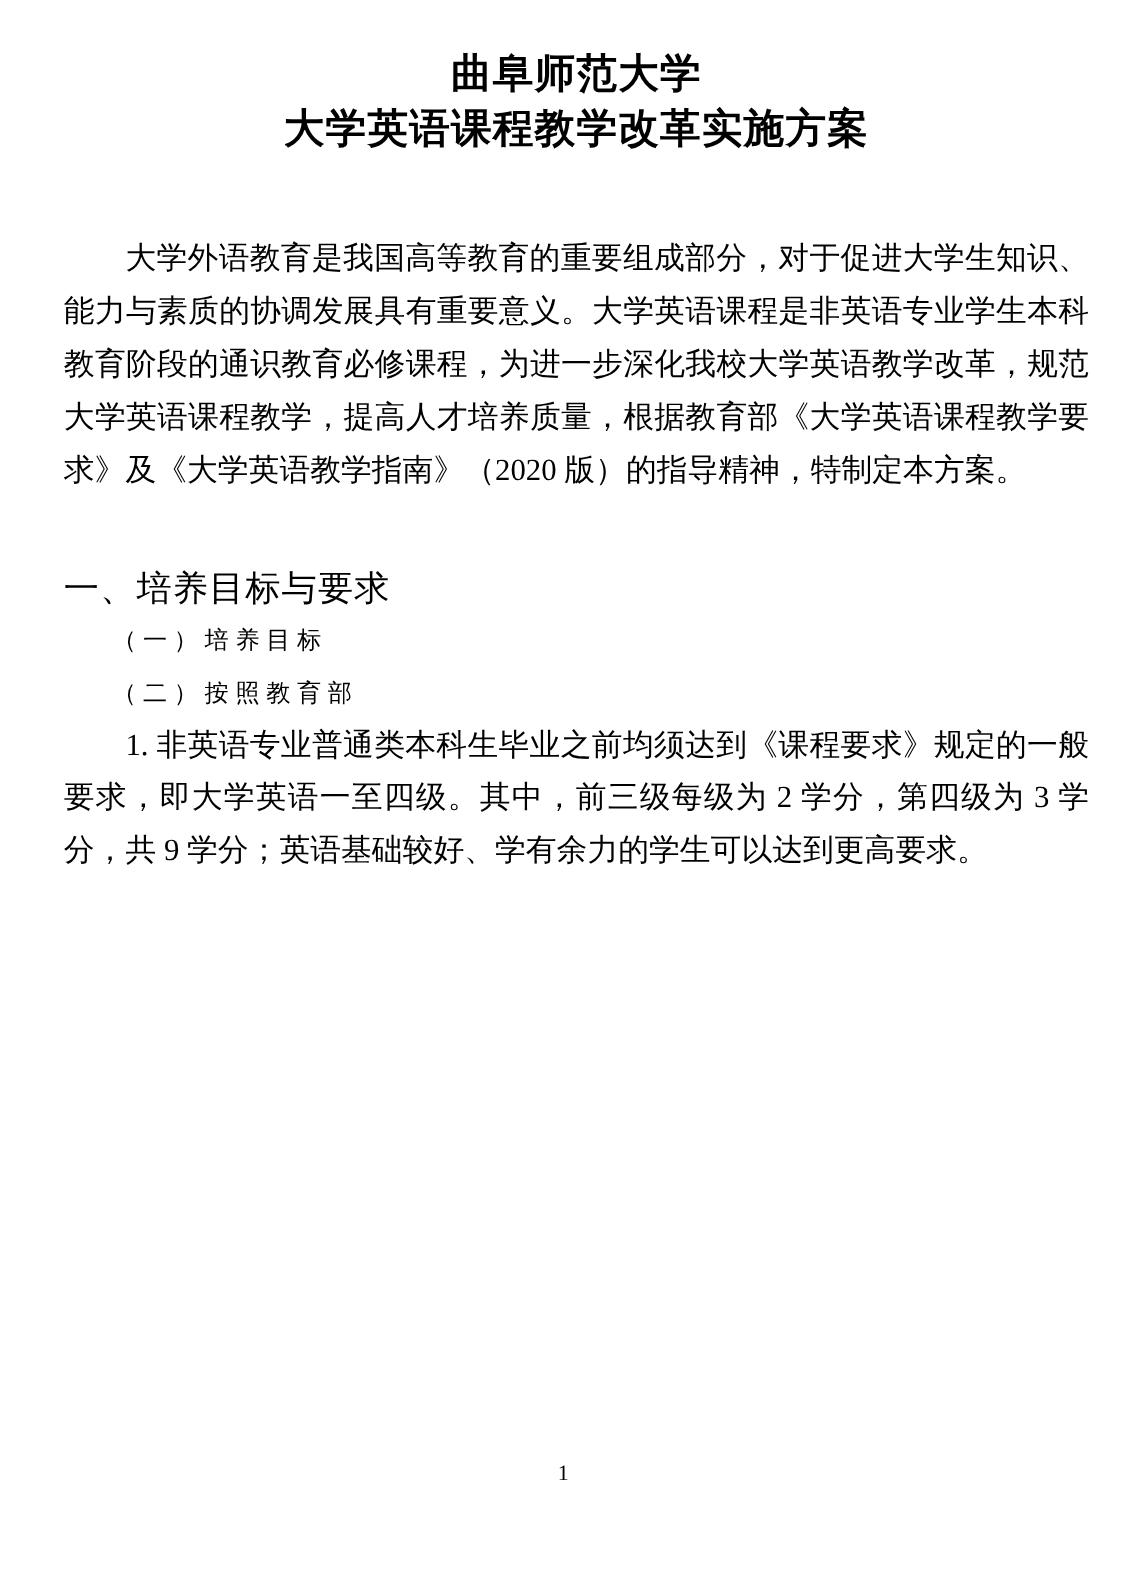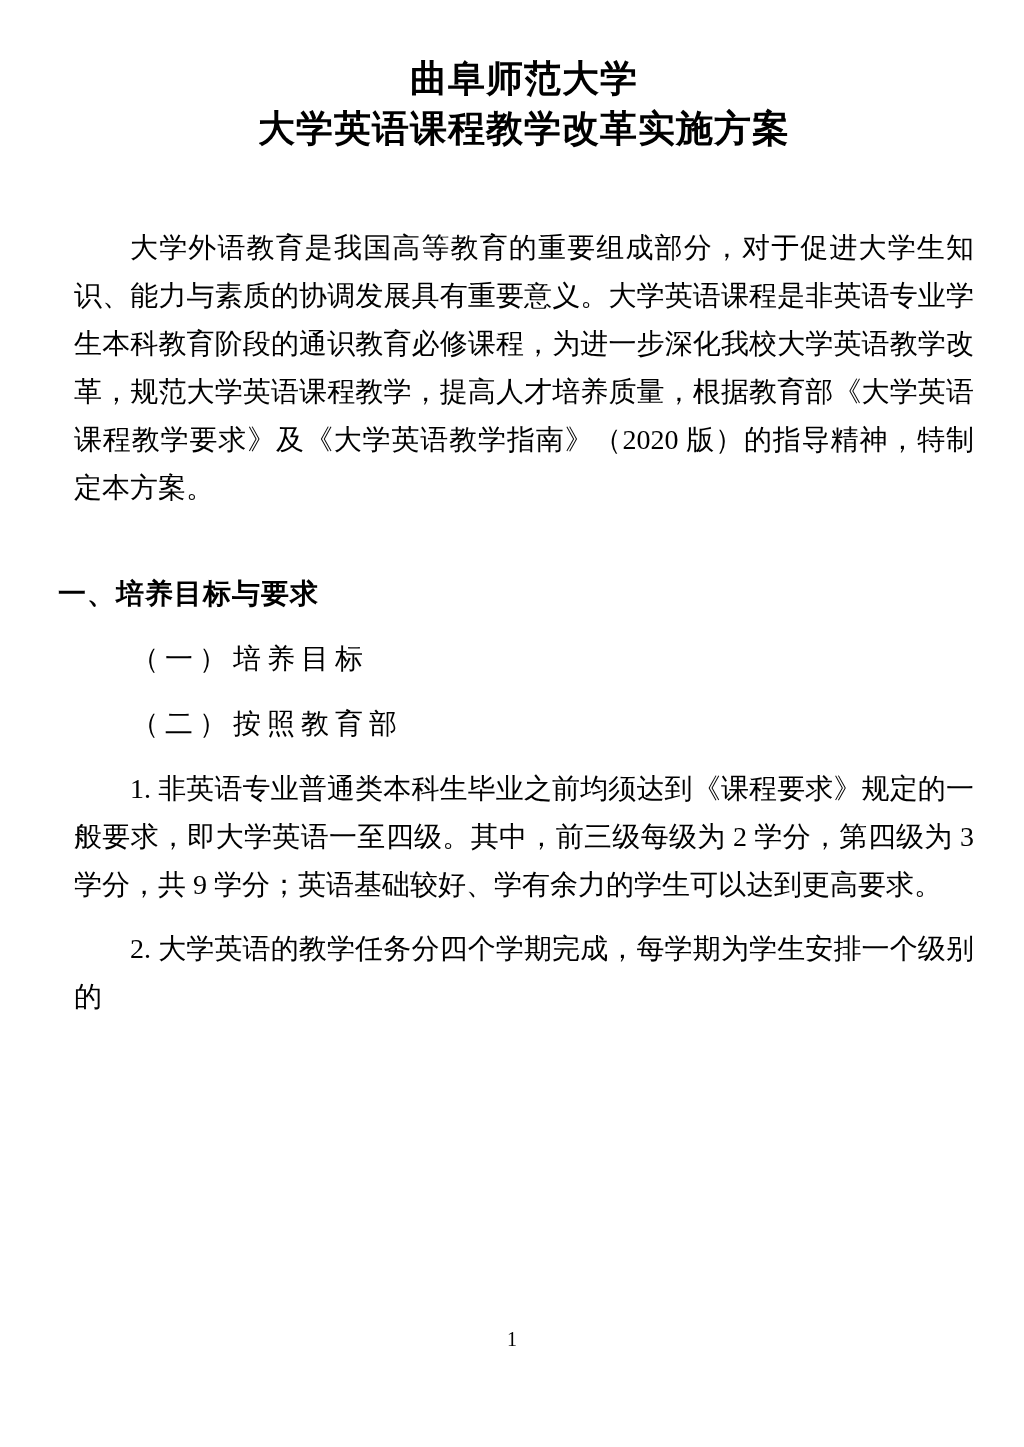--- a/index.html
+++ b/index.html
@@ -13,51 +13,51 @@
     height: 1447px;
     background: #ffffff;
     color: #000000;
     overflow: hidden;
     font-family: "Liberation Serif", "DejaVu Serif", serif;
   }
   .content {
     position: absolute;
     left: 58px;
     right: 34px;
-    top: 54px;
+    top: 42px;
   }
   .doc-title {
     margin: 0 0 70px 0;
     text-align: center;
     font-family: "Liberation Sans", "DejaVu Sans", sans-serif;
     font-weight: bold;
     font-size: 37px;
     line-height: 50px;
     letter-spacing: 1px;
   }
   .para {
-    margin: 16px;
+    margin: 0;
     font-size: 28px;
     line-height: 48px;
     text-align: justify;
     text-indent: 2em;
     font-family: "Liberation Serif", "DejaVu Serif", serif;
   }
   .section-heading {
     margin: 58px 0 0 0;
     font-family: "Liberation Sans", "DejaVu Sans", sans-serif;
-    font-weight: bold;
-    font-size: 28px;
+    font-weight: normal;
+    font-size: 32px;
     line-height: 48px;
     letter-spacing: 1px;
   }
   .sub-heading {
-    margin: 17px;
+    margin: 0;
     font-weight: normal;
-    font-size: 28px;
+    font-size: 22px;
     line-height: 48px;
     text-indent: 2em;
     letter-spacing: 6px;
     font-family: "Liberation Serif", "DejaVu Serif", serif;
   }
   .page-number {
     position: absolute;
     left: 0;
     right: 0;
     bottom: 96px;
@@ -83,18 +83,17 @@
     <h2 class="section-heading">一、培养目标与要求</h2>
 
     <h3 class="sub-heading">（一）培养目标</h3>
 
 
     <h3 class="sub-heading">（二）按照教育部</h3>
 
 
     <p class="para">1. 非英语专业普通类本科生毕业之前均须达到《课程要求》规定的一般要求，即大学英语一至四级。其中，前三级每级为 2 学分，第四级为 3 学分，共 9 学分；英语基础较好、学有余力的学生可以达到更高要求。</p>
 
-    <p class="para">2. 大学英语的教学任务分四个学期完成，每学期为学生安排一个级别的</p>
 
   </div>
 
   <div class="page-number">1</div>
 </div>
 
 </body></html>

